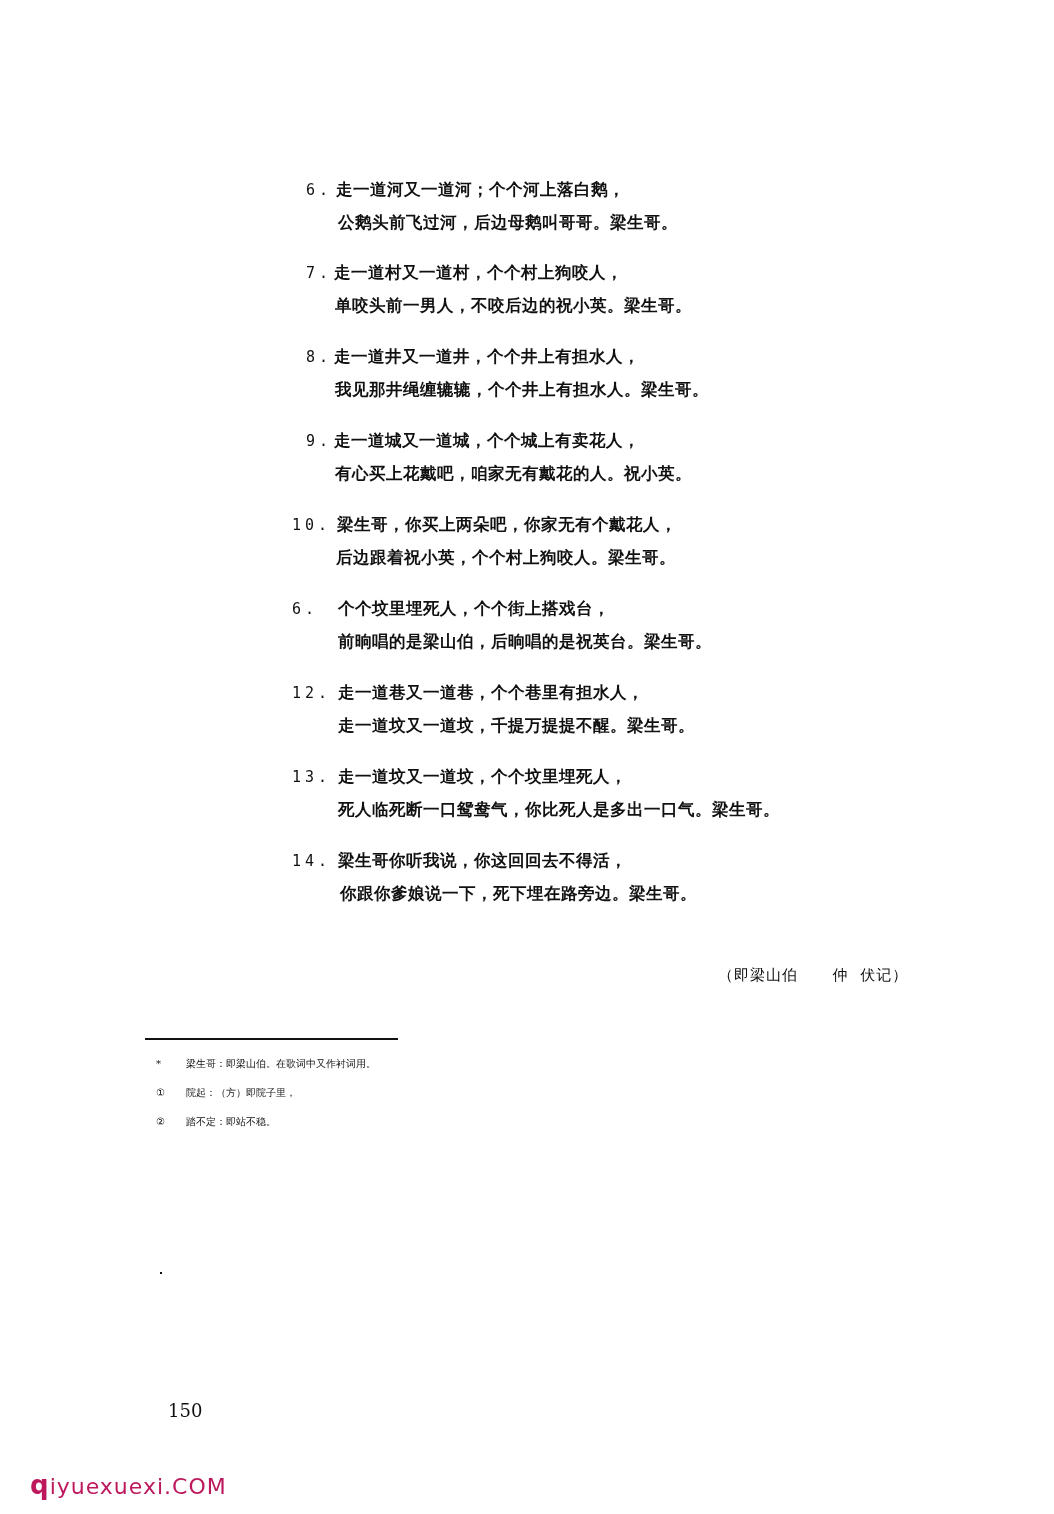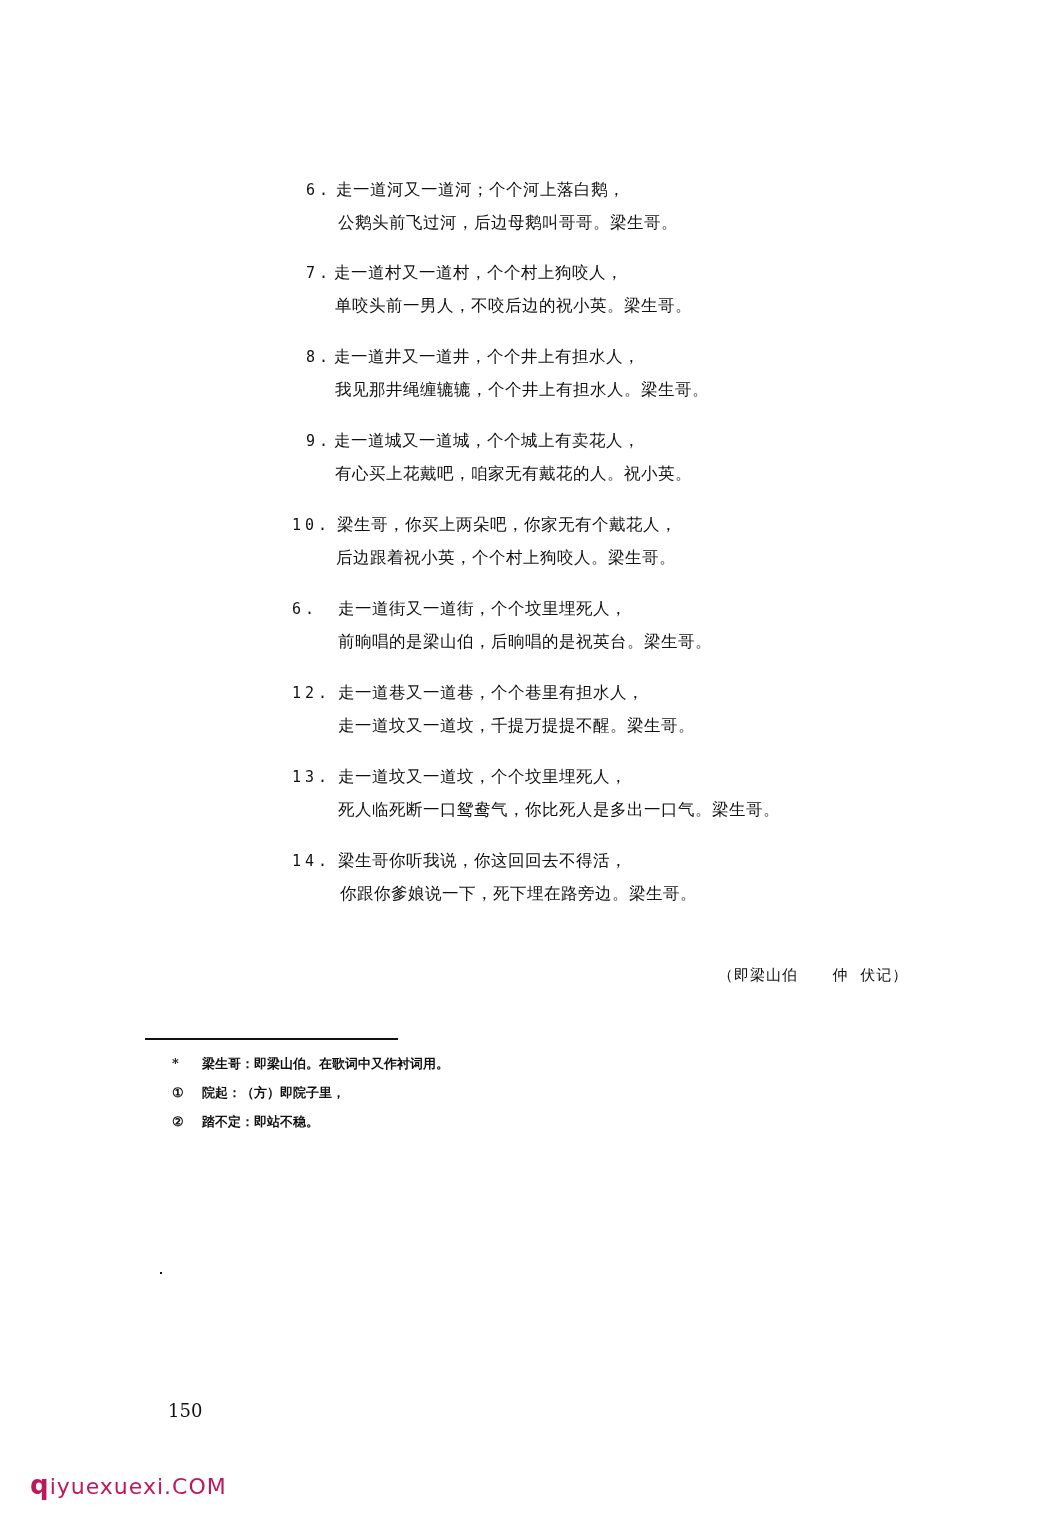--- a/index.html
+++ b/index.html
@@ -2,25 +2,25 @@
 <html><head>
   <meta charset="utf-8">
   <style>
     html, body { margin: 0; padding: 0; background: #ffffff; }
     body {
       width: 1054px; height: 1514px; position: relative; overflow: hidden;
       font-family: "DejaVu Serif", "Liberation Serif", serif;
       color: #111111;
     }
     .stanza { position: absolute; left: 0; width: 1054px; }
-    .line { position: absolute; white-space: nowrap; font-size: 16.5px; letter-spacing: 0.5px; font-weight: normal; line-height: 20px; }
+    .line { position: absolute; white-space: nowrap; font-size: 16.5px; letter-spacing: 0.5px; font-weight: bold; line-height: 20px; }
     .num { position: absolute; white-space: nowrap; font-size: 15px; font-family: "DejaVu Sans Mono", "Liberation Mono", monospace; letter-spacing: 4px; line-height: 20px; }
     .credit { position: absolute; left: 718px; top: 966px; font-size: 15px; white-space: pre; letter-spacing: 1px; }
     .divider { position: absolute; left: 145px; top: 1038px; width: 253px; height: 2px; background: #111; }
-    .note { position: absolute; left: 172px; font-size: 13px; white-space: nowrap; line-height: 16px; font-weight: bold; }
+    .note { position: absolute; left: 156px; font-size: 10px; white-space: nowrap; line-height: 16px; }
     .note .mark { display: inline-block; width: 30px; }
     .dot { position: absolute; left: 160px; top: 1272px; width: 2px; height: 2px; background: #111; }
     .pagenum { position: absolute; left: 168px; top: 1400px; font-size: 18px; font-family: "DejaVu Serif", serif; }
     .watermark { position: absolute; left: 30px; top: 1470px; font-size: 22px; color: #be185d; font-family: "DejaVu Sans", sans-serif; letter-spacing: 1px; }
     .watermark .q { font-weight: bold; font-size: 26px; }
   </style>
 </head>
 <body>
 
 <div>
@@ -44,21 +44,21 @@
     <span class="line" style="left:334px;top:0">走一道城又一道城，个个城上有卖花人，</span>
     <span class="line" style="left:335px;top:33px">有心买上花戴吧，咱家无有戴花的人。祝小英。</span>
   </div>
   <div class="stanza" style="top:515px">
     <span class="num" style="left:292px">10.</span>
     <span class="line" style="left:337px;top:0">梁生哥，你买上两朵吧，你家无有个戴花人，</span>
     <span class="line" style="left:336px;top:33px">后边跟着祝小英，个个村上狗咬人。梁生哥。</span>
   </div>
   <div class="stanza" style="top:599px">
     <span class="num" style="left:292px">6.</span>
-    <span class="line" style="left:338px;top:0">走一道街又一道街，个个坟里埋死人，</span>
+    <span class="line" style="left:338px;top:0">个个坟里埋死人，个个街上搭戏台，</span>
     <span class="line" style="left:338px;top:33px">前晌唱的是梁山伯，后晌唱的是祝英台。梁生哥。</span>
   </div>
   <div class="stanza" style="top:683px">
     <span class="num" style="left:292px">12.</span>
     <span class="line" style="left:338px;top:0">走一道巷又一道巷，个个巷里有担水人，</span>
     <span class="line" style="left:338px;top:33px">走一道坟又一道坟，千提万提提不醒。梁生哥。</span>
   </div>
   <div class="stanza" style="top:767px">
     <span class="num" style="left:292px">13.</span>
     <span class="line" style="left:338px;top:0">走一道坟又一道坟，个个坟里埋死人，</span>

